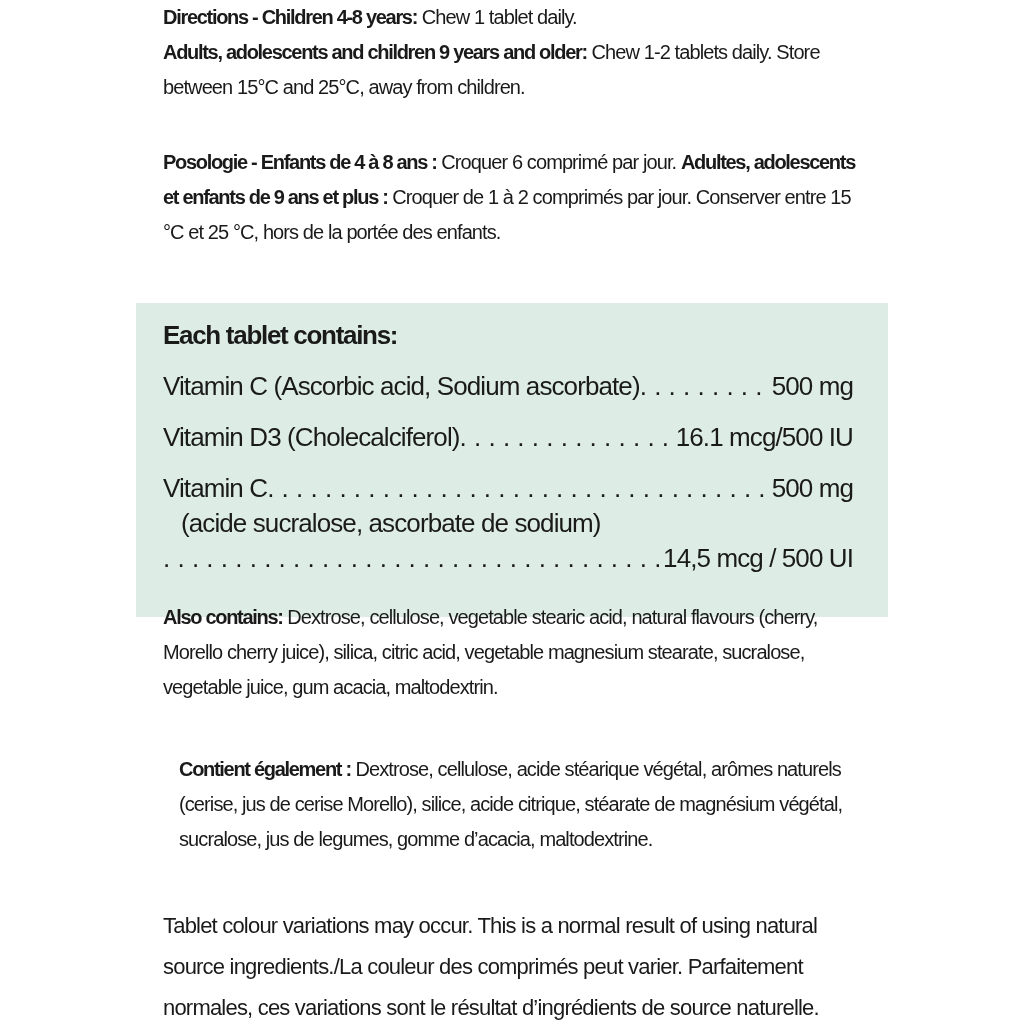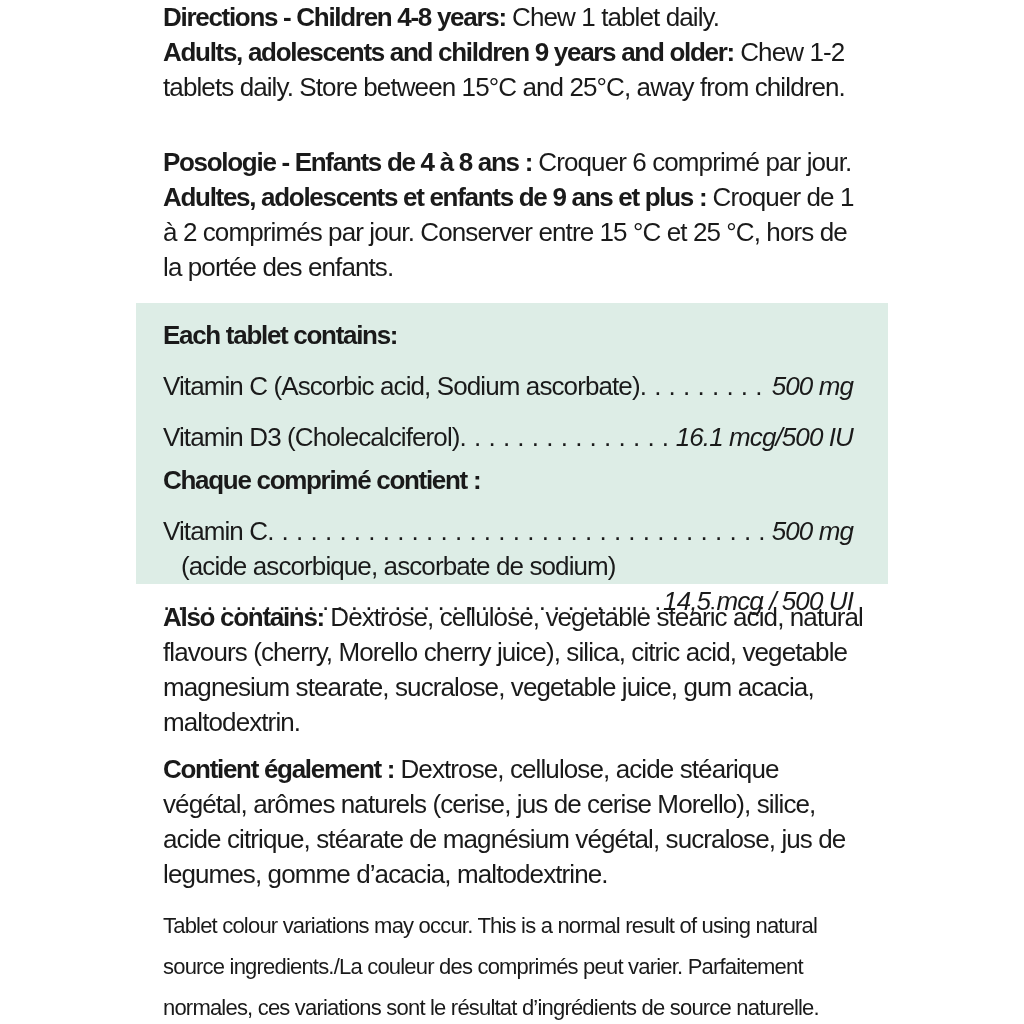--- a/index.html
+++ b/index.html
@@ -17,37 +17,37 @@
     }
     .page {
       position: absolute;
       left: 0; top: 0;
       width: 1024px; height: 1024px;
     }
     .block {
       position: absolute;
       left: 163px;
       width: 700px;
-      font-size: 26px;
+      font-size: 20px;
       line-height: 35px;
       letter-spacing: -0.9px;
       transform-origin: left top;
     }
     .block p { margin: 0; }
     b, .bold { font-weight: bold; letter-spacing: -1.3px; }
 
     #directions { top: 0px; }
     #posologie { top: 145px; }
 
     .contents-box {
       position: absolute;
       left: 136px;
       top: 303px;
       width: 752px;
-      height: 281px;
+      height: 314px;
       background: #ddede6;
     }
     .contents-inner {
       position: absolute;
       left: 27px;
       top: 15px;
       width: 690px;
       font-size: 26px;
       line-height: 35px;
       letter-spacing: -0.9px;
@@ -67,25 +67,25 @@
       flex: 1 1 auto;
       overflow: hidden;
       letter-spacing: 3px;
       color: #1a1a1a;
       margin: 0 4px 0 0;
     }
     .row .dots::before {
       content: ". . . . . . . . . . . . . . . . . . . . . . . . . . . . . . . . . . . . . . . . . . . . . . . . . . . . . . . . . . . . . . . . . . . . . . . . . . . . .";
       letter-spacing: 0;
     }
-    .row .amount { flex: 0 0 auto; text-align: right; font-style: italic; }
+    .row .amount { flex: 0 0 auto; text-align: right; }
     .sub { padding-left: 18px; }
 
     #also { top: 600px; }
-    #contient { top: 752px; }
+    #contient { top: 752px; margin-left: 16px; }
     #note {
       top: 905px;
       font-size: 22px;
       line-height: 41px;
       letter-spacing: -0.8px;
     }
   </style>
 </head>
 <body>
 
@@ -112,27 +112,26 @@
         <span class="name">Vitamin C (Ascorbic acid, Sodium ascorbate)</span>
         <span class="dots"></span>
         <span class="amount">500 mg</span>
       </div>
       <div class="row">
         <span class="name">Vitamin D3 (Cholecalciferol)</span>
         <span class="dots"></span>
         <span class="amount">16.1 mcg/500 IU</span>
       </div>
 
-      <div class="heading fr">Chaque comprimé contient :</div>
       <div class="row">
         <span class="name">Vitamin C</span>
         <span class="dots"></span>
         <span class="amount">500 mg</span>
       </div>
-      <div class="sub">(acide ascorbique, ascorbate de sodium)</div>
+      <div class="sub">(acide sucralose, ascorbate de sodium)</div>
       <div class="row">
         <span class="dots"></span>
         <span class="amount">14,5 mcg / 500 UI</span>
       </div>
     </div>
   </div>
 
   <div class="block" id="also">
     <p>
       <b>Also contains:</b><span> Dextrose, cellulose, vegetable stearic acid, natural flavours (cherry, Morello cherry juice), silica, citric acid, vegetable magnesium stearate, sucralose, vegetable juice, gum acacia, maltodextrin.</span>

